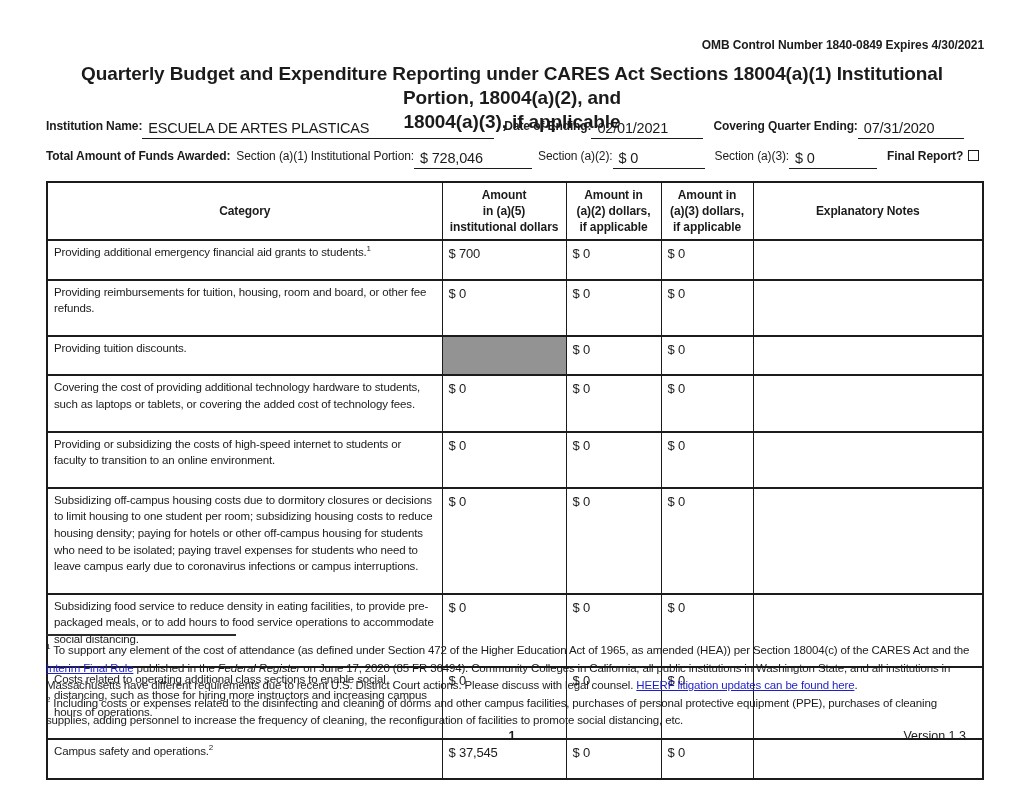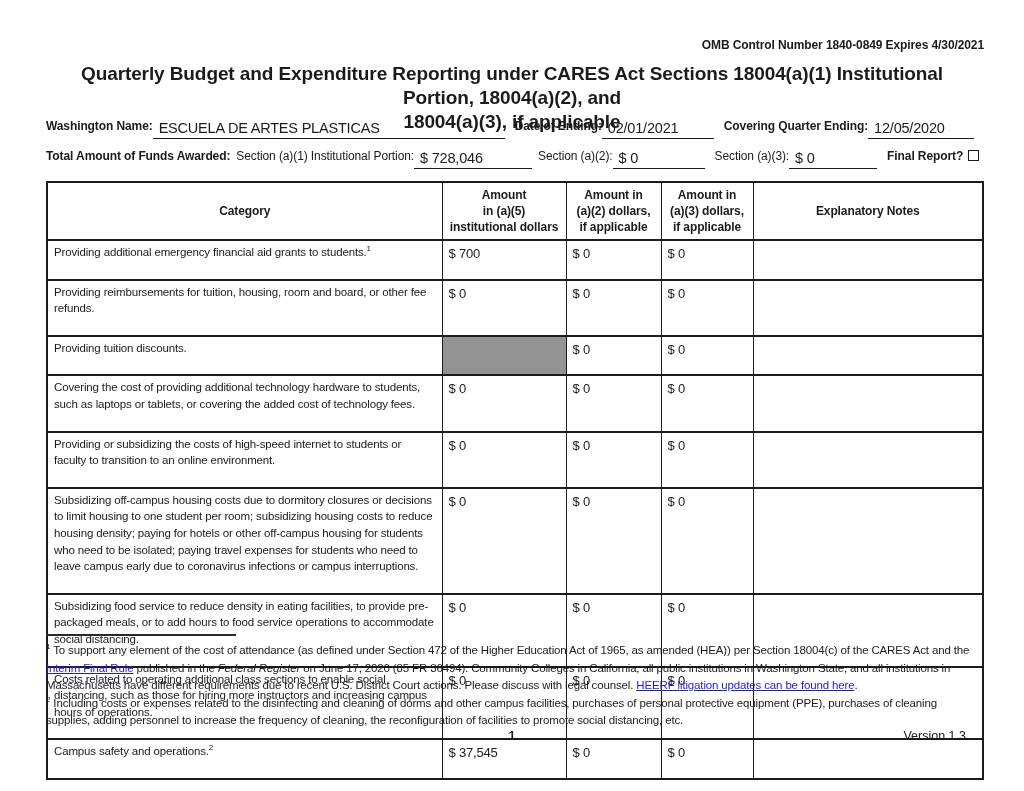--- a/index.html
+++ b/index.html
@@ -91,21 +91,21 @@
 </style>
 </head>
 <body>
 
 <div class="omb">OMB Control Number 1840-0849 Expires 4/30/2021</div>
 
 <div class="title">Quarterly Budget and Expenditure Reporting under CARES Act Sections 18004(a)(1) Institutional Portion, 18004(a)(2), and
 18004(a)(3), if applicable</div>
 
 <div class="fieldrow fieldrow1">
-  <span class="flabel">Washington Name:</span><span class="fvalue w-inst">ESCUELA DE ARTES PLASTICAS</span><span class="gap-m"></span><span class="flabel">Date of Ending:</span><span class="fvalue w-date">02/01/2021</span><span class="gap-m"></span><span class="flabel">Covering Quarter Ending:</span><span class="fvalue w-qtr">12/05/2020</span>
+  <span class="flabel">Institution Name:</span><span class="fvalue w-inst">ESCUELA DE ARTES PLASTICAS</span><span class="gap-m"></span><span class="flabel">Date of Ending:</span><span class="fvalue w-date">02/01/2021</span><span class="gap-m"></span><span class="flabel">Covering Quarter Ending:</span><span class="fvalue w-qtr">07/31/2020</span>
 </div>
 
 <div class="fieldrow fieldrow2">
   <span class="flabel">Total Amount of Funds Awarded:</span><span class="gap-s"></span><span class="flabel-reg">Section (a)(1) Institutional Portion:</span><span class="fvalue w-a1">$ 728,046</span><span class="gap-s"></span><span class="flabel-reg">Section (a)(2):</span><span class="fvalue w-a2">$ 0</span><span class="gap-m"></span><span class="flabel-reg">Section (a)(3):</span><span class="fvalue w-a3">$ 0</span><span class="gap-m"></span><span class="flabel">Final Report?</span><span class="checkbox"></span>
 </div>
 
 <div class="tablewrap">
   <table>
     <colgroup>
       <col style="width:395px">

